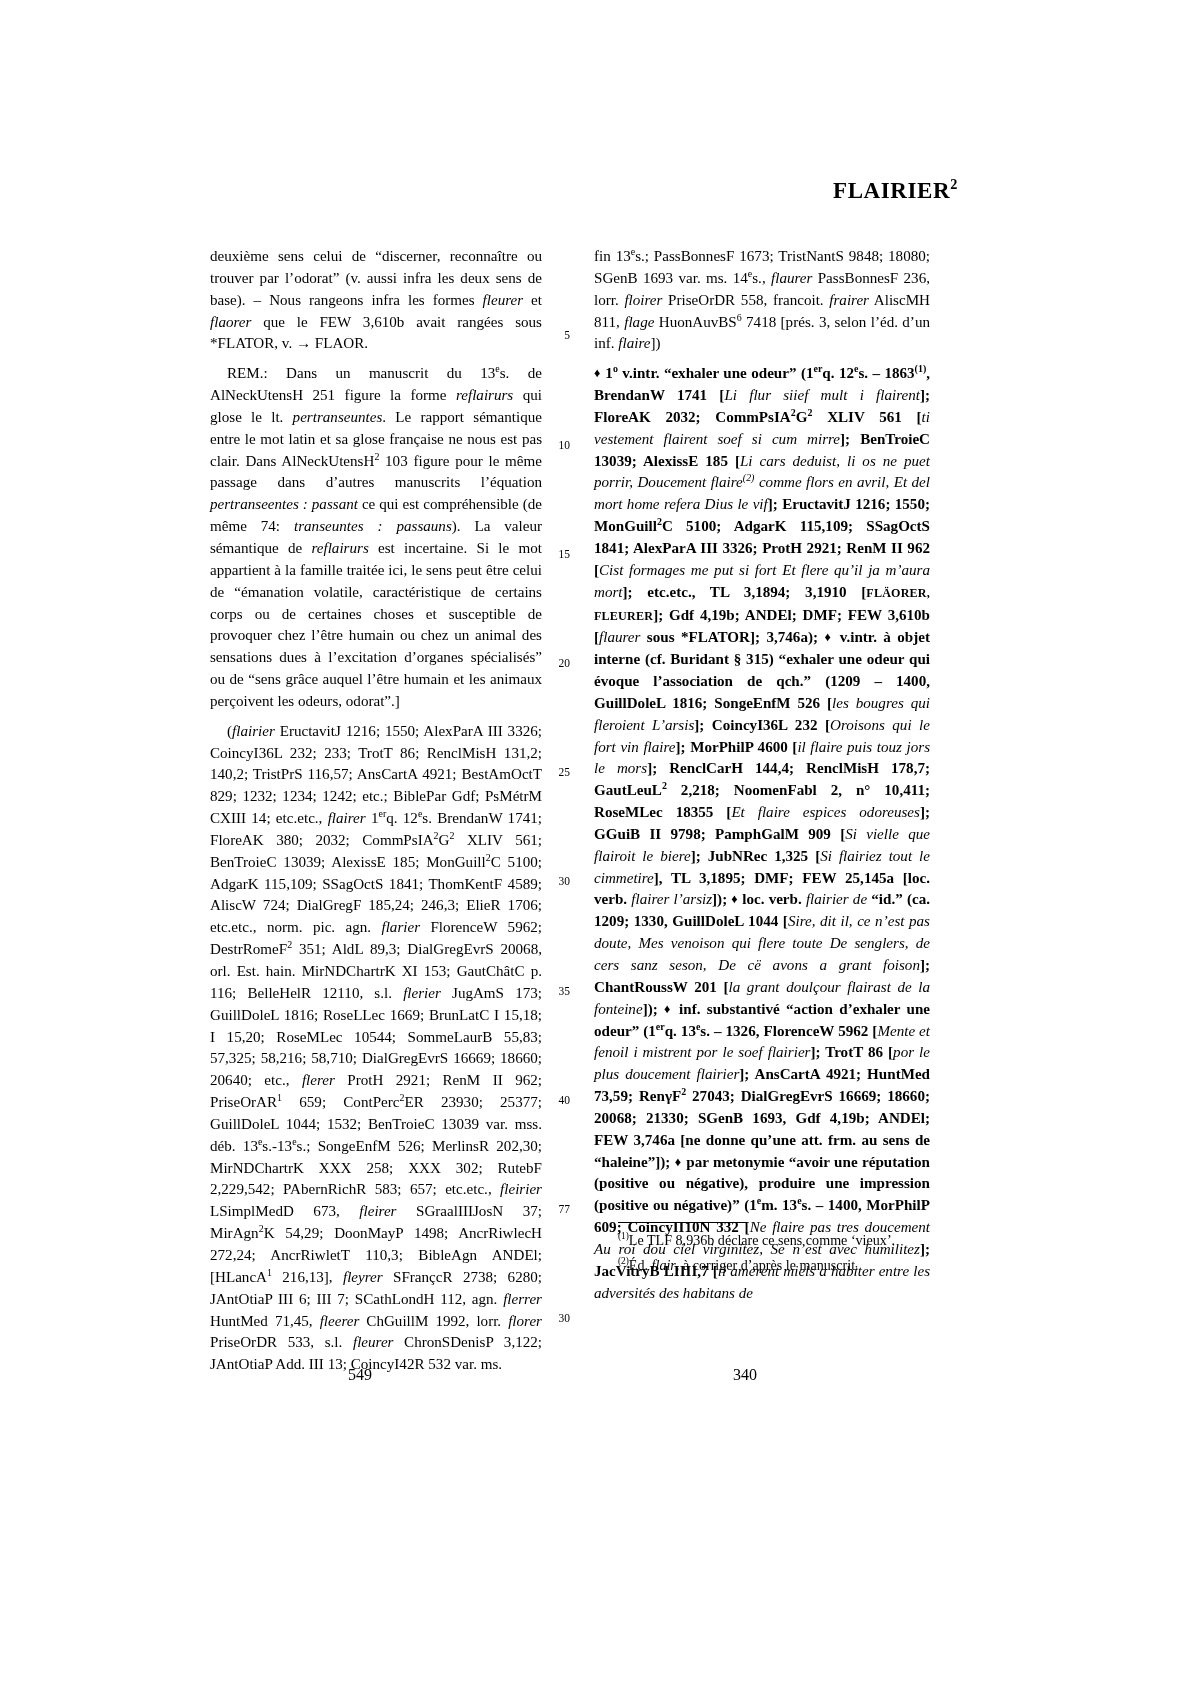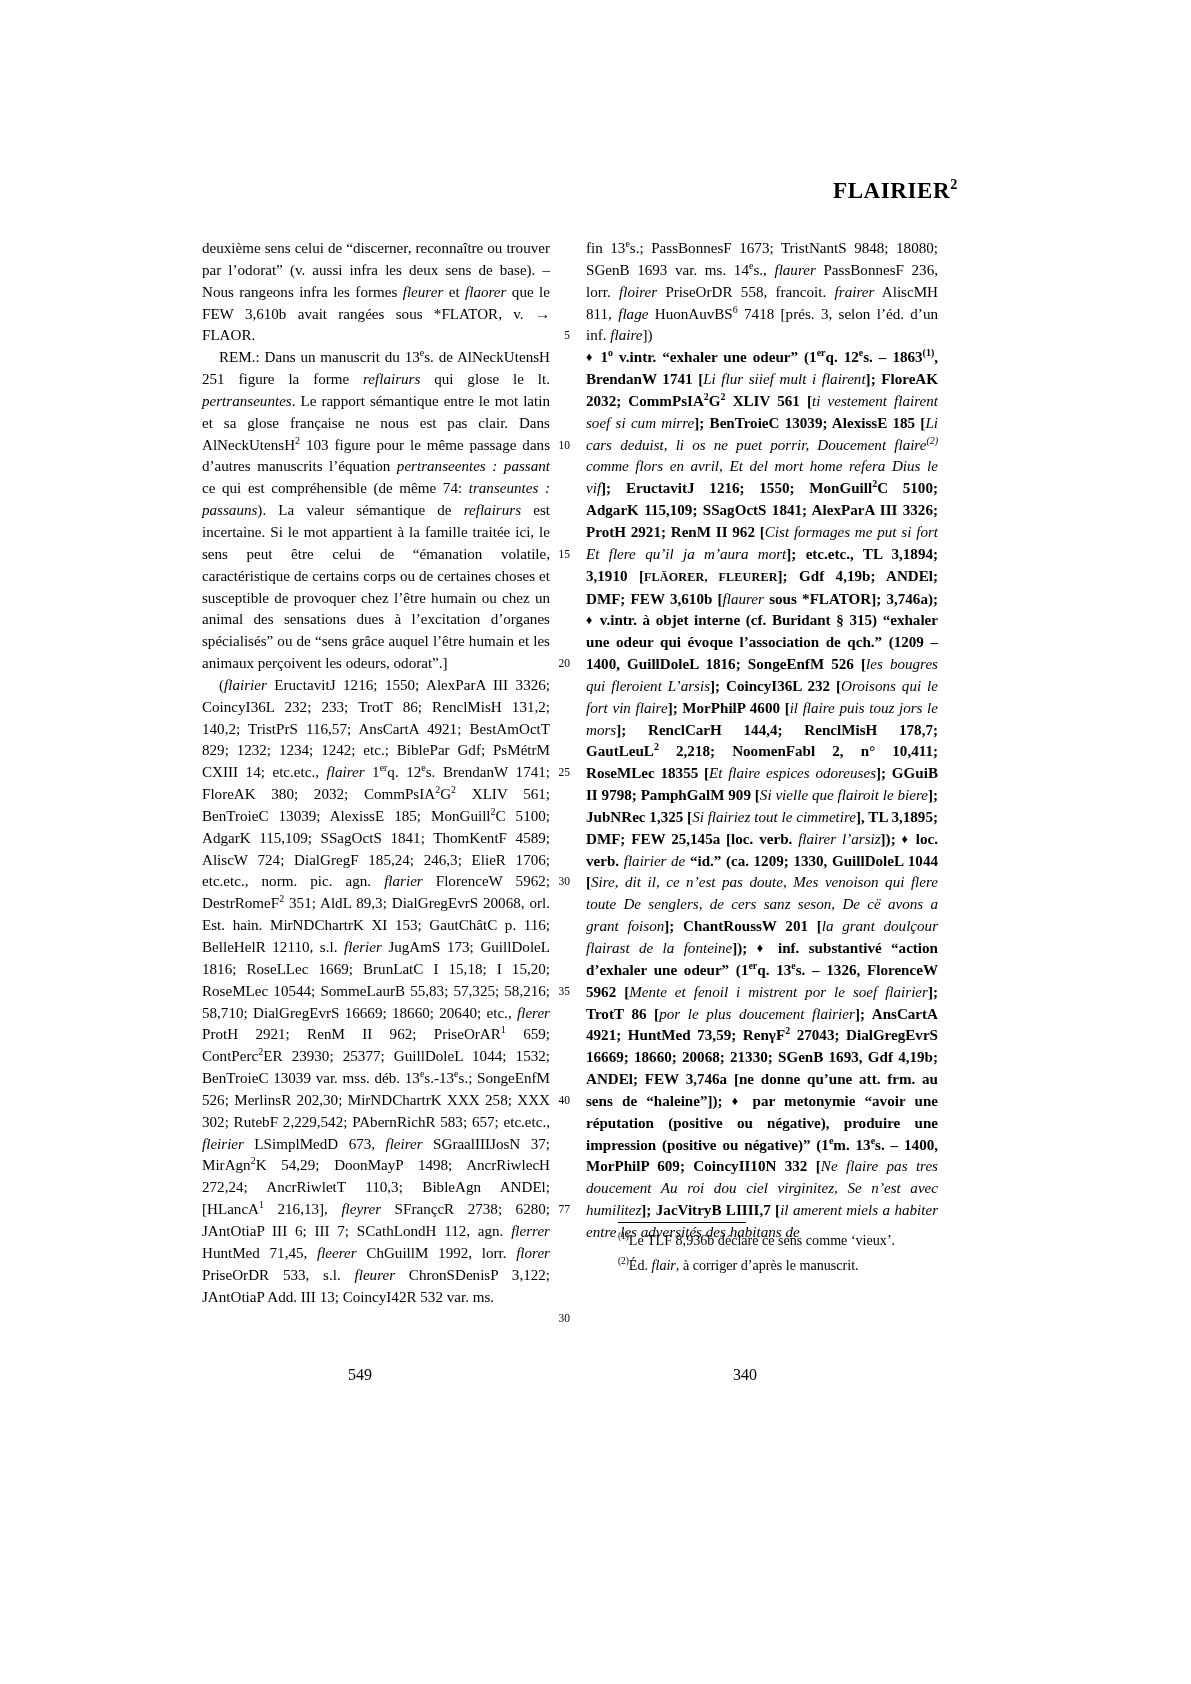--- a/index.html
+++ b/index.html
@@ -49,21 +49,21 @@
     line-height: 21.85px;
     text-align: justify;
     text-justify: inter-word;
     -webkit-hyphens: none;
     hyphens: none;
   }
   .col-left  { left: 194px; }
   .col-right { left: 578px; width: 352px; }
 
   .col p {
-    margin: 0;
+    margin: 8px;
   }
   .col p.indent {
     text-indent: 17px;
     font-family: Liberation Serif, serif;
   }
 
   
   .sc {
     font-variant: small-caps;
   }

